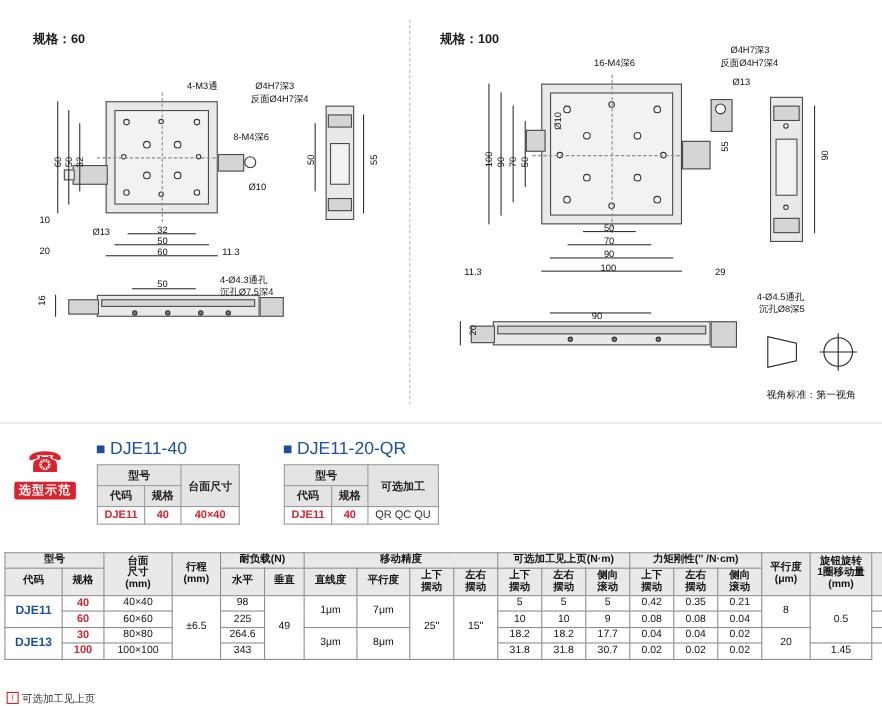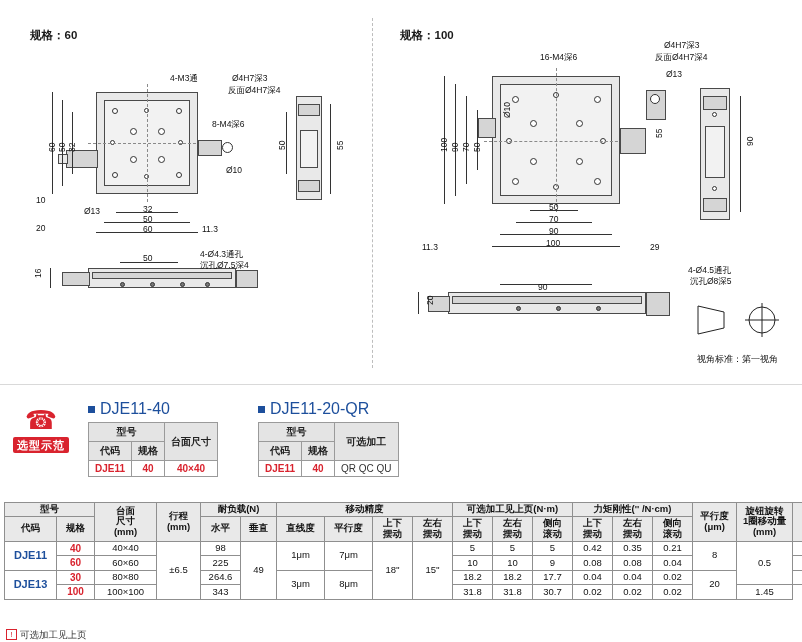--- a/index.html
+++ b/index.html
@@ -409,21 +409,21 @@
 
       <tr>
         <td rowspan="2" class="code">DJE11</td>
         <td class="spec-val">40</td>
         <td>40×40</td>
         <td rowspan="4">±6.5</td>
         <td>98</td>
         <td rowspan="4">49</td>
         <td rowspan="2">1μm</td>
         <td rowspan="2">7μm</td>
-        <td rowspan="4">18''</td>
+        <td rowspan="4">25''</td>
         <td rowspan="4">15''</td>
         <td>5</td>
         <td>5</td>
         <td>5</td>
         <td>0.42</td>
         <td>0.35</td>
         <td>0.21</td>
         <td rowspan="2">8</td>
         <td rowspan="3">0.5</td>
         <td>0.23</td>

